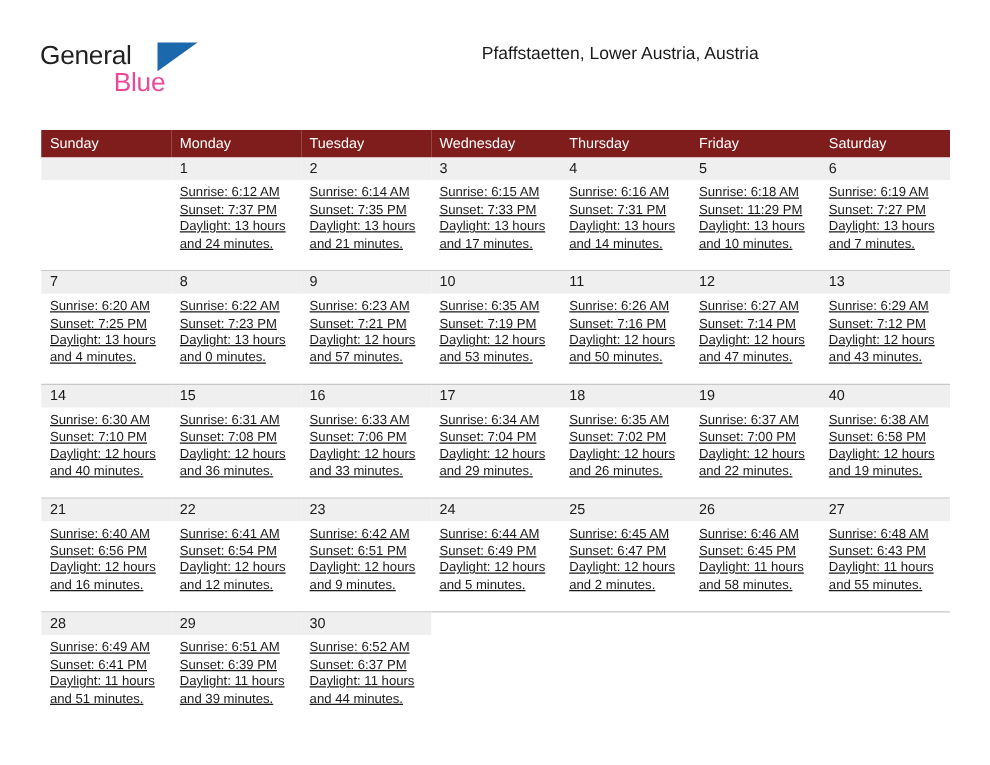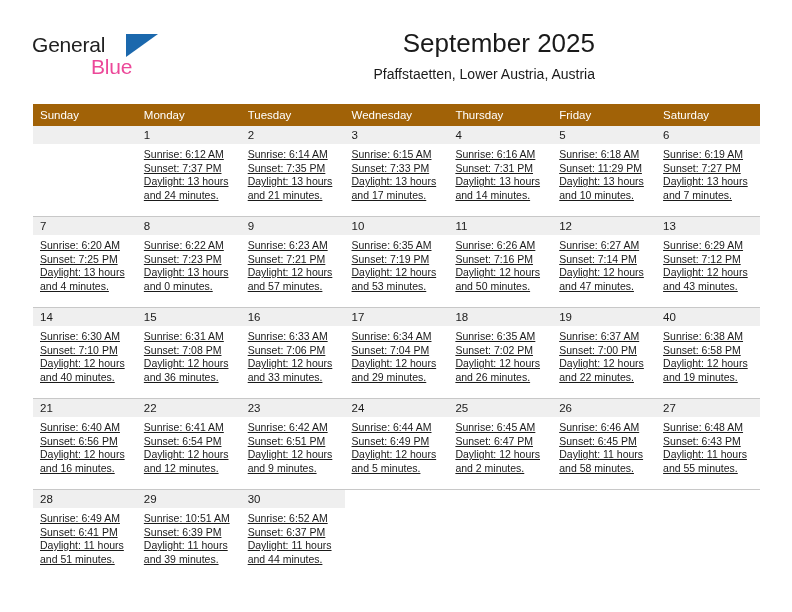--- a/index.html
+++ b/index.html
@@ -21,20 +21,21 @@
     box-sizing: border-box;
   }
 
   
   .header {
     position: absolute;
     left: 0;
     top: 0;
     width: 628px;
     height: 98px;
+    padding-left: 12px;
   }
   .logo {
     position: absolute;
     left: 32px;
     top: 33px;
     width: 150px;
     height: 48px;
   }
   .logo-general {
     position: absolute;
@@ -87,21 +88,21 @@
   
   .calendar {
     position: absolute;
     left: 33px;
     top: 104px;
     width: 727px;
     border-collapse: collapse;
     table-layout: fixed;
   }
   .calendar th {
-    background: #a16207;
+    background: #7f1d1d;
     color: #ffffff;
     font-size: 11.5px;
     font-weight: normal;
     text-align: left;
     padding: 5px 0 5px 7px;
     height: 11px;
     border: none;
   }
   .calendar td {
     vertical-align: top;
@@ -149,21 +150,20 @@
 
   <div class="header">
 
     <div class="logo">
       <span class="logo-general">General</span>
       <span class="logo-triangle"></span>
       <span class="logo-blue">Blue</span>
     </div>
 
     <div class="title-block">
-      <div class="cal-title">September 2025</div>
       <div class="cal-subtitle">Pfaffstaetten, Lower Austria, Austria</div>
     </div>
 
   </div>
 
   <table class="calendar">
     <thead>
       <tr>
         <th>Sunday</th>
         <th>Monday</th>
@@ -494,21 +494,21 @@
                 <div>Sunset: 6:41 PM</div>
                 <div>Daylight: 11 hours</div>
                 <div>and 51 minutes.</div>
               </div>
             </div>
           </td>
           <td>
             <div class="daycell">
               <div class="daynum-band">29</div>
               <div class="details">
-                <div>Sunrise: 10:51 AM</div>
+                <div>Sunrise: 6:51 AM</div>
                 <div>Sunset: 6:39 PM</div>
                 <div>Daylight: 11 hours</div>
                 <div>and 39 minutes.</div>
               </div>
             </div>
           </td>
           <td>
             <div class="daycell">
               <div class="daynum-band">30</div>
               <div class="details">

